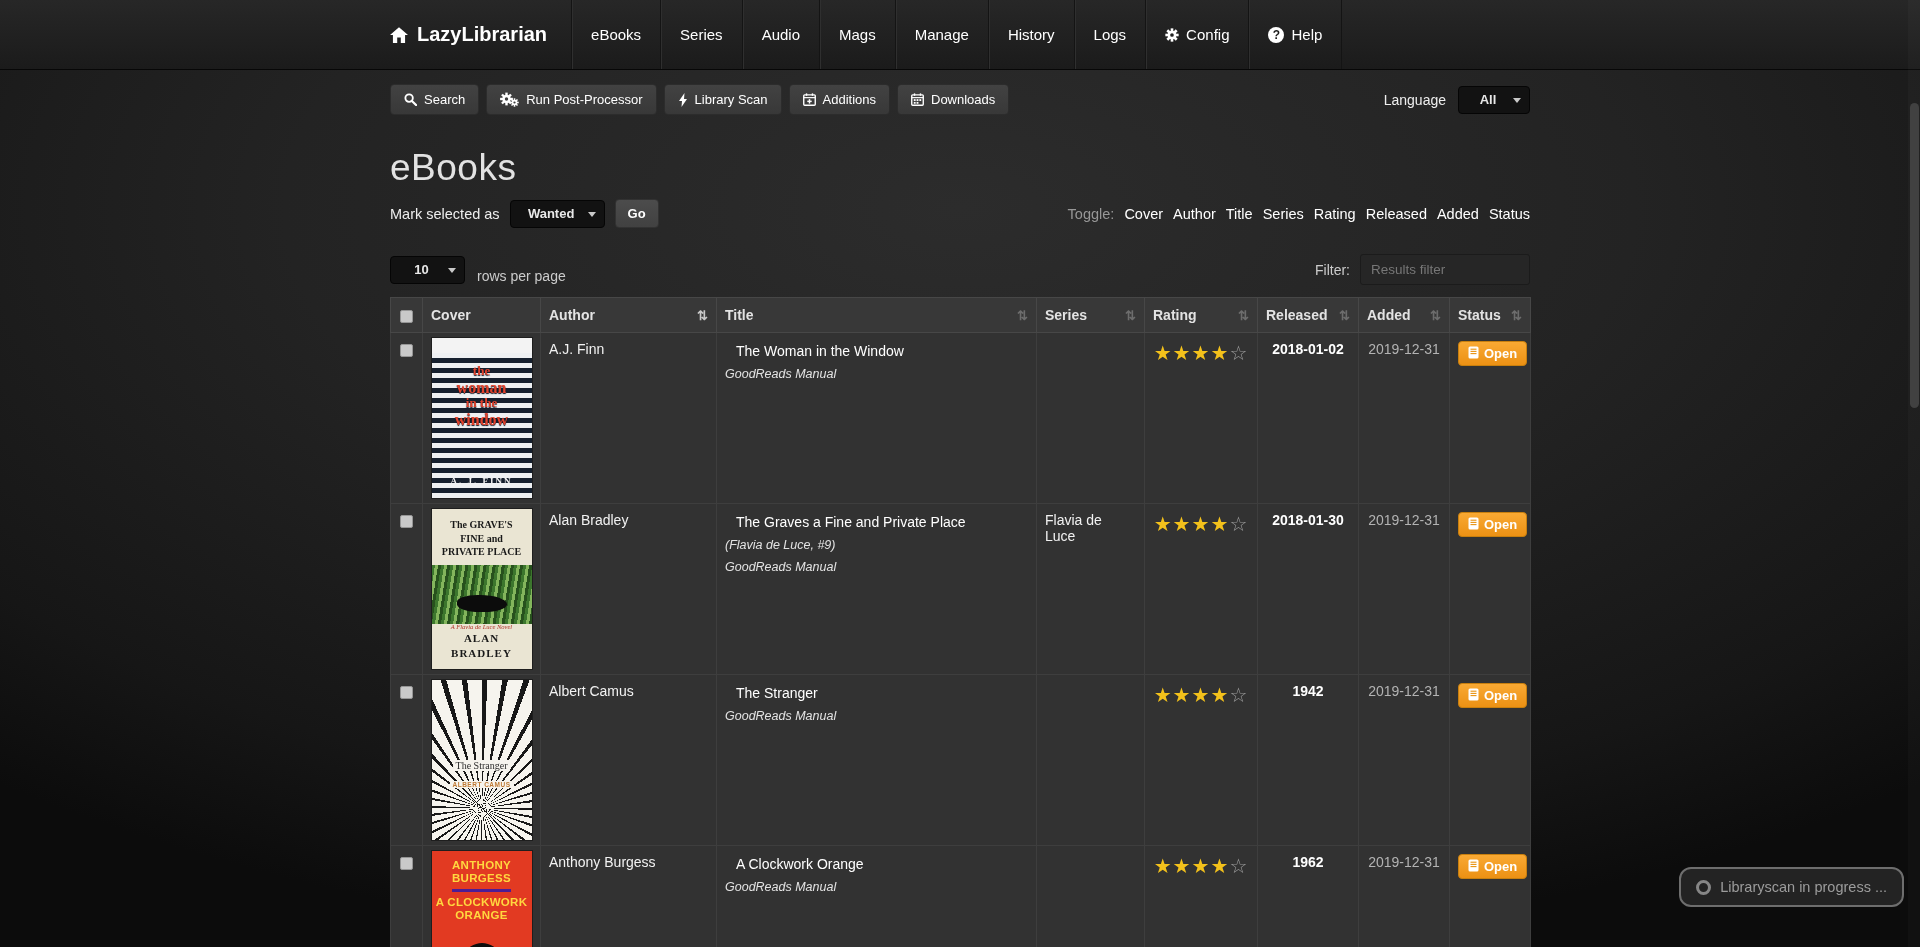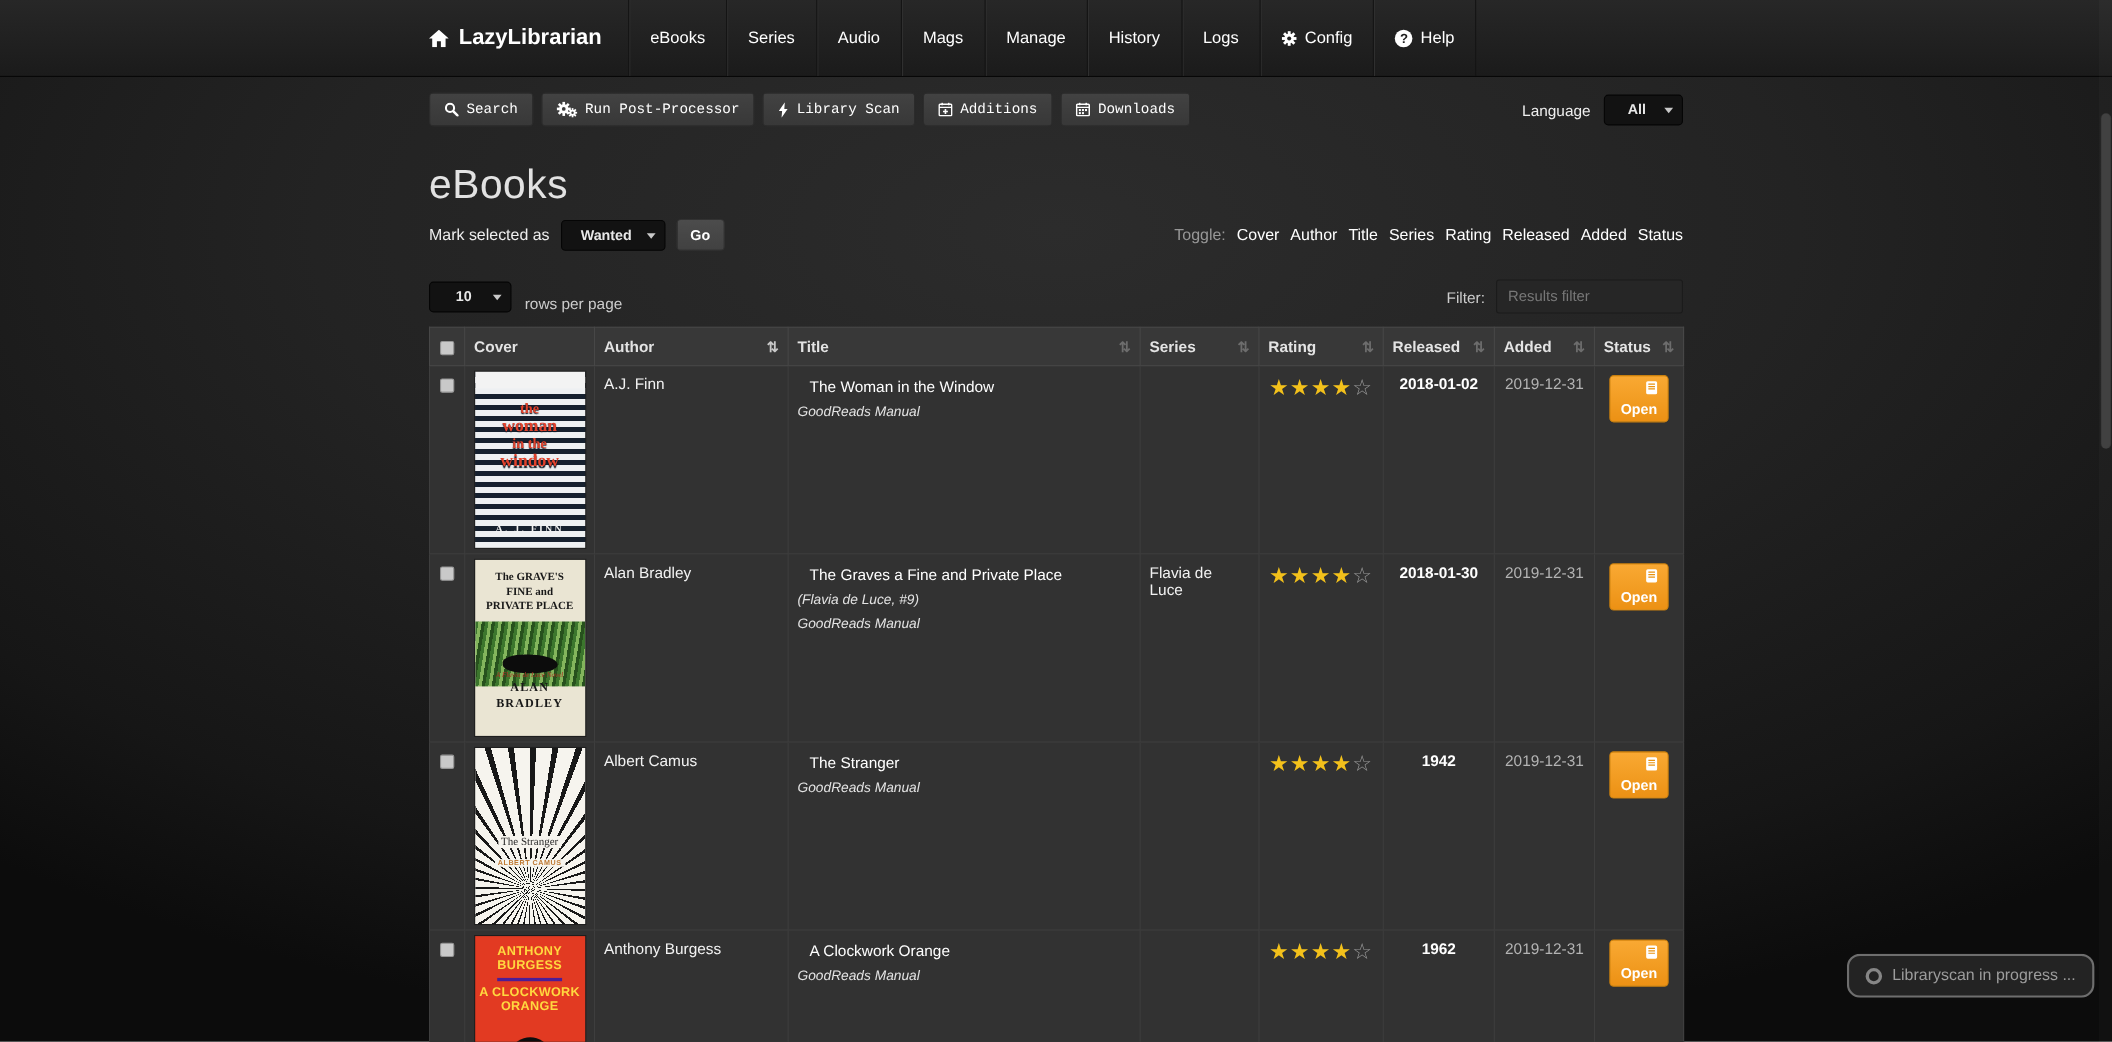--- a/index.html
+++ b/index.html
@@ -19,21 +19,21 @@
     border-left:1px solid #141414; box-shadow:inset 1px 0 0 #2f2f2f; cursor:pointer; white-space:nowrap; }
   .nav-item:last-child { border-right:1px solid #141414; }
   .icon { display:inline-flex; align-items:center; justify-content:center; line-height:0; }
   .q-circle { display:inline-flex; align-items:center; justify-content:center; width:16px; height:16px;
     background:#fff; color:#1d1d1d; border-radius:50%; font-size:12px; font-weight:bold; line-height:1; }
 
   
   .toolbar-row { margin-top:14px; display:flex; align-items:center; }
   .tbtn { display:inline-flex; align-items:center; gap:7px; background:linear-gradient(#424242,#383838);
     border:1px solid #2c2c2c; color:#fff; font-size:13px; padding:7px 13px; border-radius:4px; margin-right:7px;
-    cursor:pointer; font-family:Liberation Mono, monospace; }
+    cursor:pointer; font-family:Liberation Sans, sans-serif; }
   .lang-group { margin-left:auto; display:flex; align-items:center; gap:12px; color:#eee; font-size:14px; }
 
   .select-wrap { position:relative; display:inline-block; }
   .select-wrap::after { content:""; position:absolute; right:9px; top:50%; margin-top:-2px; pointer-events:none;
     border:4px solid transparent; border-top:5px solid #c9c9c9; }
   select.dark { appearance:none; -webkit-appearance:none; background:#121212; color:#e8e8e8; font-weight:bold;
     border:1px solid #050505; border-radius:4px; height:28px; font-size:13px; padding:0 24px 0 12px;
     font-family:inherit; text-align:center; }
   .sel-lang { width:72px; } .sel-mark { width:95px; } .sel-rows { width:75px; }
 
@@ -69,23 +69,23 @@
   input.cbox { appearance:none; -webkit-appearance:none; width:13px; height:13px; background:#c9c9c9;
     border:1px solid #969696; border-radius:2px; cursor:pointer; vertical-align:middle; }
 
   .bk-title { color:#fff; padding-left:11px; margin-top:2px; cursor:pointer; }
   .bk-note, .bk-source { font-style:italic; color:#e3e3e3; font-size:12.5px; margin-top:8px; }
   .author-link, .series-link { color:#f2f2f2; cursor:pointer; }
 
   .stars { font-size:20px; letter-spacing:1px; white-space:nowrap; line-height:1; margin-top:2px; }
   .star-f { color:#f3c11b; } .star-e { color:#9a9a9a; }
 
-  .status-btn { display:inline-flex; align-items:flex-end; gap:5px; background:linear-gradient(#f9a933,#ec9114);
+  .status-btn { display:inline-flex; align-items:flex-start; gap:5px; background:linear-gradient(#f9a933,#ec9114);
     border:1px solid #c87f0e; border-radius:4px; color:#fff; font-weight:bold; font-size:13px; padding:4px 9px;
-    cursor:pointer; font-family:inherit;flex-direction:column; }
+    cursor:pointer; font-family:inherit; }
 
   
   .cover { position:relative; width:100px; height:160px; margin:0 auto; overflow:hidden; display:flex;
     flex-direction:column; align-items:center; text-align:center; cursor:pointer; box-shadow:0 0 0 1px rgba(0,0,0,.4); }
   .cv { position:relative; z-index:2; display:block; }
 
   .cover-woman { background:repeating-linear-gradient(180deg,#16202e 0 5px,#eef0f2 5px 10px); }
   .cover-woman::before { content:""; position:absolute; top:0; left:0; right:0; height:15px; background:#f3f3f3; z-index:1; }
   .cover-woman .cv { font-family:"Liberation Serif","DejaVu Serif",serif; color:#e2422c; font-weight:bold;
     font-size:16px; line-height:1.12; text-shadow:0 1px 1px #0d1420; }
@@ -96,21 +96,21 @@
   .cover-graves { background:#eae5d3; }
   .cover-graves::before { content:""; position:absolute; top:35%; left:0; right:0; height:37%; z-index:1;
     background:repeating-linear-gradient(99deg,#3c762d 0 3px,#83b55c 3px 6px,#27511d 6px 9px); }
   .cover-graves::after { content:""; position:absolute; top:54%; left:25%; width:50px; height:17px; z-index:1;
     background:#0c0c0c; border-radius:45% 60% 50% 50%; }
   .cover-graves .cv { font-family:"Liberation Serif","DejaVu Serif",serif; color:#191919; font-weight:bold;
     font-size:10px; line-height:1.35; }
   .cover-graves .cv0 { margin-top:9px; }
   .cover-graves .cv3 { margin-top:auto; color:#b03226; font-style:italic; font-weight:normal; font-size:6.5px; }
   .cover-graves .cv4 { font-size:11px; letter-spacing:1px; }
-  .cover-graves .cv5 { font-size:11px; letter-spacing:1px; margin-bottom:21px; }
+  .cover-graves .cv5 { font-size:11px; letter-spacing:1px; margin-bottom:8px; }
 
   .cover-stranger { background:#f6f4ee; }
   .cover-stranger::before { content:""; position:absolute; inset:0;
     background:repeating-conic-gradient(from 0deg at 50% 80%, #181818 0deg 2.4deg, rgba(0,0,0,0) 2.4deg 9deg); }
   .cover-stranger .cv { position:absolute; left:50%; transform:translateX(-50%); background:#f6f4ee; padding:0 3px; white-space:nowrap; }
   .cover-stranger .cv0 { top:50%; color:#2c2c2c; font-family:"Liberation Serif","DejaVu Serif",serif; font-size:10px; }
   .cover-stranger .cv1 { top:63%; color:#bf7a35; font-size:6.5px; font-weight:bold; letter-spacing:.5px; }
 
   .cover-clockwork { background:#e23a22; }
   .cover-clockwork .cv { color:#ffd83f; font-weight:bold; font-size:11.5px; line-height:1.12; letter-spacing:.3px; }

